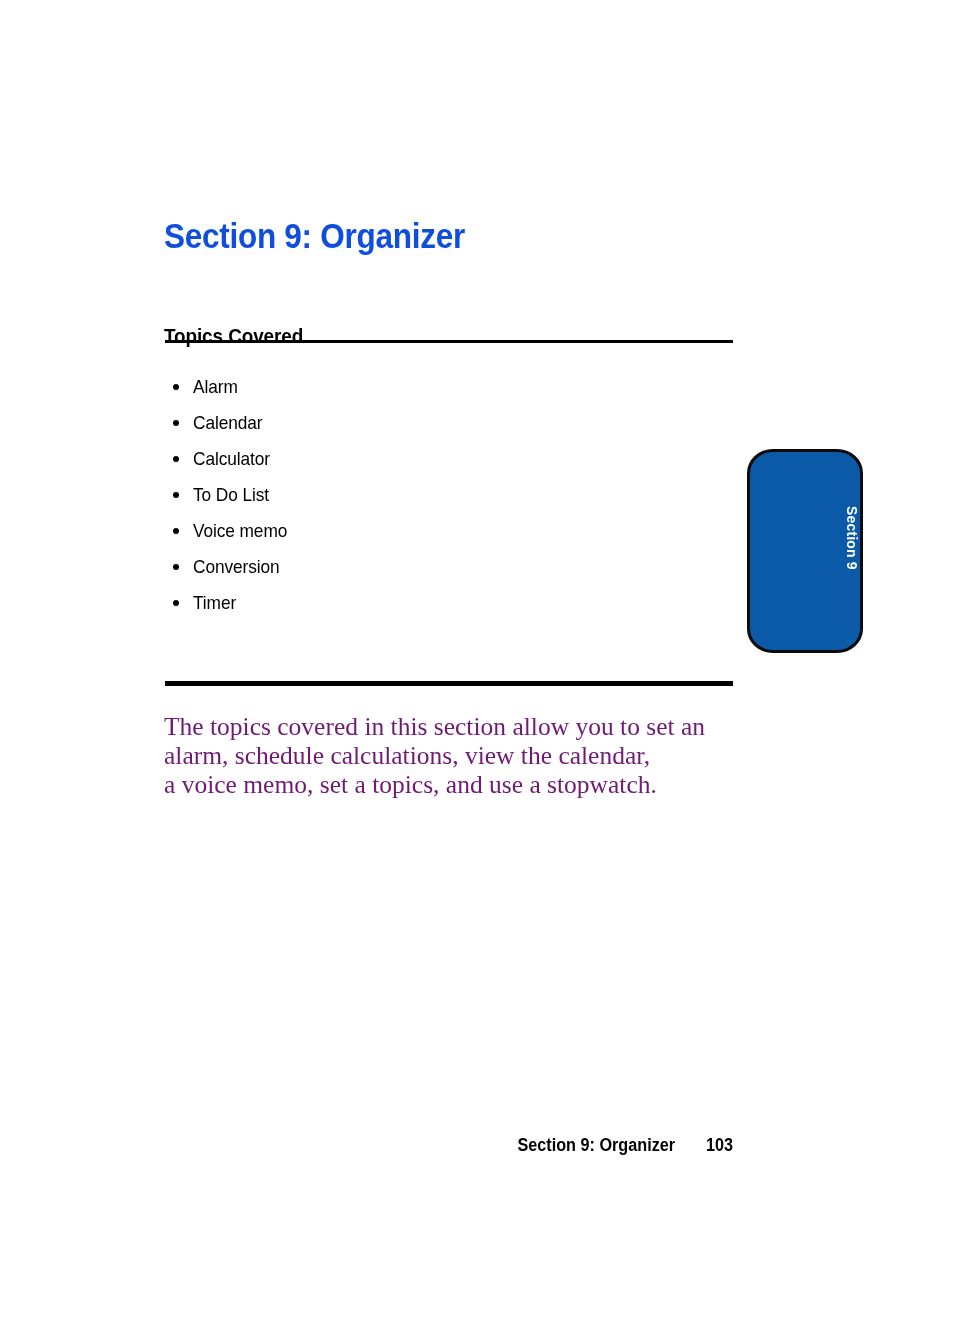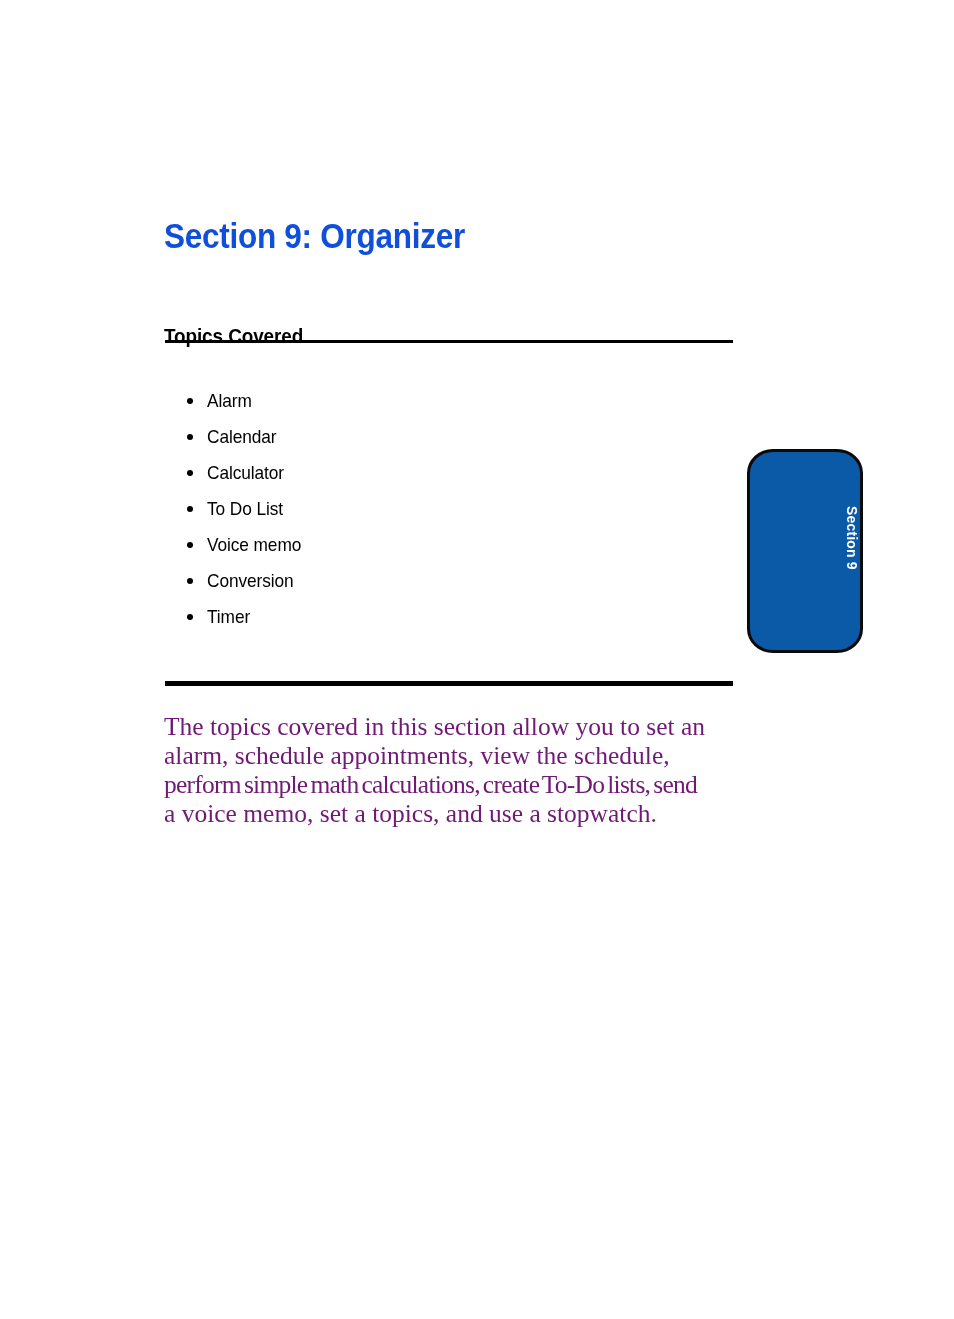--- a/index.html
+++ b/index.html
@@ -72,21 +72,21 @@
     height: 5px;
     background: #000000;
   }
 
   
   .topics-list {
     position: absolute;
     left: 166px;
     top: 370px;
     width: 430px;
-    margin: 18px;
+    margin: 4px;
     padding: 0;
     list-style: none;
   }
   .topics-list li {
     position: relative;
     height: 36px;
     line-height: 26px;
     padding-left: 23px;
     font-family: "Liberation Sans", sans-serif;
     font-weight: normal;
@@ -225,23 +225,25 @@
     <li>
       <span class="bullet"></span>
       <span class="label">Timer</span>
     </li>
   </ul>
 
   <div class="rule-thick"></div>
 
   <div class="body-copy">
     <span class="ln">The topics covered in this section allow you to set an</span>
-    <span class="ln">alarm, schedule appointments, view the schedule,</span>
-    <span class="ln tight">perform simple math calculations, create To-Do lists, send</span>
+    <span class="ln">alarm, schedule calculations, view the calendar,</span>
     <span class="ln">a voice memo, set a topics, and use a stopwatch.</span>
   </div>
 
   <div class="side-tab">
     <span class="tab-label">Section 9</span>
   </div>
 
+  <div class="footer">
+    <span class="f-title">Section 9: Organizer</span><span class="f-page">103</span>
+  </div>
 
 </div>
 
 </body></html>

